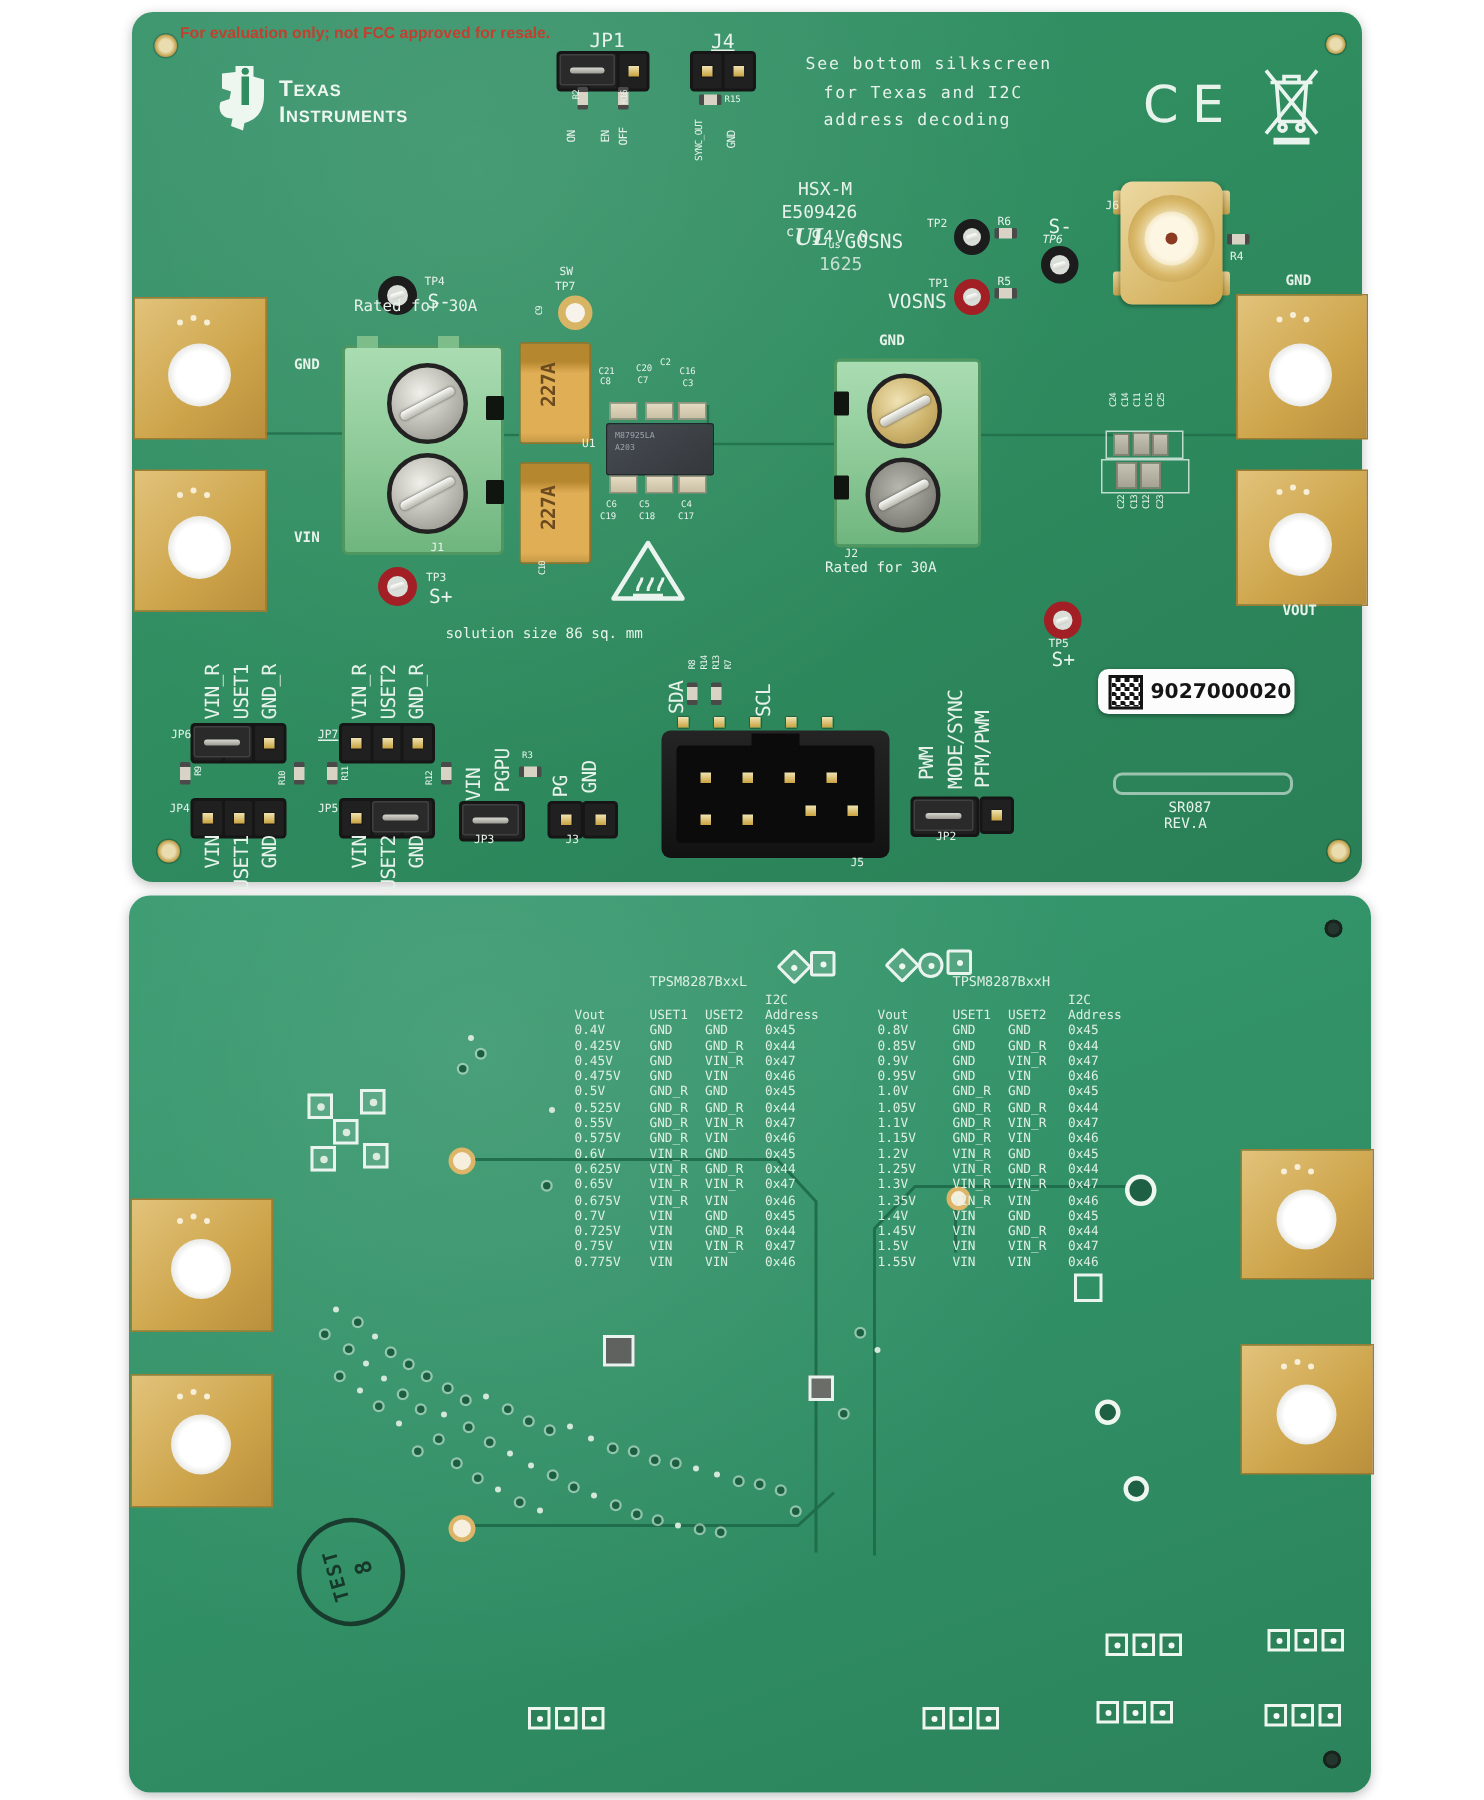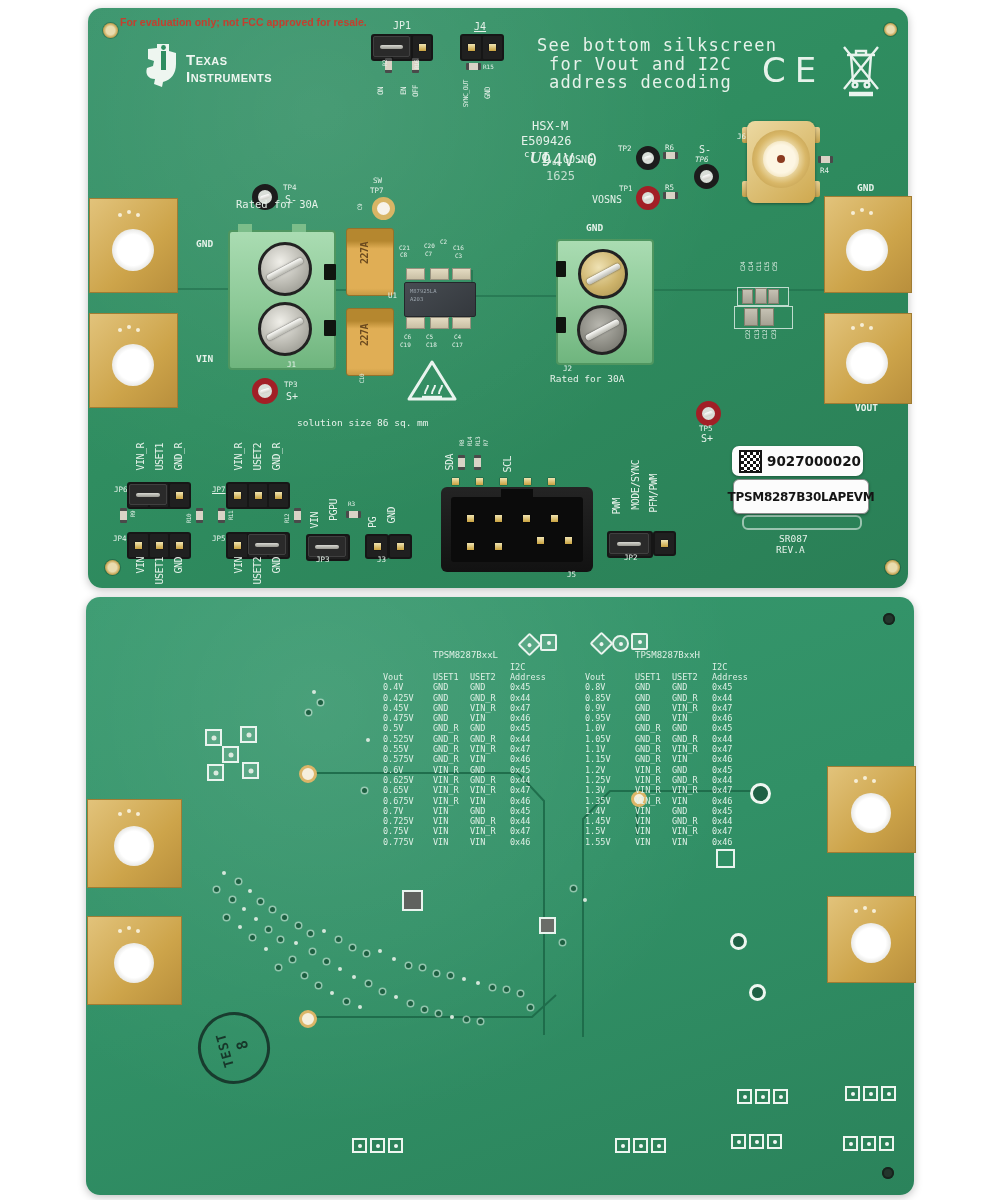--- a/index.html
+++ b/index.html
@@ -9,22 +9,22 @@
   .board{position:absolute;border-radius:14px;box-shadow:0 2px 8px rgba(0,0,0,.25);}
   #board-top{left:88px;top:8px;width:820px;height:580px;
     background:linear-gradient(150deg,#37936a 0%,#2f8d60 45%,#2a7f56 100%);}
   #board-bottom{left:86px;top:597px;width:828px;height:598px;
     background:linear-gradient(160deg,#37996e 0%,#319066 50%,#2b835b 100%);}
   .board::after{content:"";position:absolute;inset:0;border-radius:14px;
     background:radial-gradient(circle at 28% 18%,rgba(255,255,255,.10),transparent 55%);pointer-events:none;}
   
   .slk{position:absolute;color:#e6f2ea;font-family:"DejaVu Sans Mono",monospace;line-height:1;
        white-space:pre;z-index:6;}
-  .s5{font-size:6px}.s6{font-size:6.5px}.s7{font-size:7.5px}.s8{font-size:10px}
-  .s9{font-size:9.5px}.s10{font-size:10.5px}.s12{font-size:12px}.s13{font-size:17px;letter-spacing:1.2px}
+  .s5{font-size:6px}.s6{font-size:6.5px}.s7{font-size:7.5px}.s8{font-size:13px}
+  .s9{font-size:9.5px}.s10{font-size:10.5px}.s12{font-size:12px}.s13{font-size:11px;letter-spacing:1.2px}
   .v{writing-mode:vertical-rl;transform:rotate(180deg);letter-spacing:-.5px;}
   .b{font-weight:bold}
   .red{color:#c2402f;font-family:"Liberation Sans",sans-serif;font-weight:bold;}
   .ti{font-family:"Liberation Sans",sans-serif;font-variant:small-caps;font-size:15px;
       font-weight:bold;letter-spacing:.5px;color:#eef6f0;}
   .capm{color:#6b4a1f;font-weight:bold}
   .fade{opacity:.8}
   .ce{font-family:"DejaVu Sans",sans-serif;font-size:34px;letter-spacing:9px;color:#e6f2ea;z-index:6;}
   
   .gp{position:absolute;background:linear-gradient(135deg,#e2c37b,#cda44a 60%,#b98f3c);
@@ -378,23 +378,20 @@
   </div>
   <div class="jmp" style="left:653px;top:531px;width:19px;height:21px">
       <div class="jc">
         <span class="pin"></span>
       </div>
     </div>
 
   <div class="sticker" style="left:732px;top:446px;width:131px;height:30px">
     <div class="dm"></div>
     <span class="txt" style="font-size:13.5px">9027000020</span>
-  </div>
-  <div class="sticker" style="left:733px;top:479px;width:134px;height:33px;border:1px solid #8a8a8a;border-radius:6px;justify-content:center">
-    <span class="txt" style="font-size:12px;letter-spacing:-.3px">TPSM8287B30LAPEVM</span>
   </div>
   <div class="abs" style="left:742px;top:515px;width:116px;height:11px;border:2px solid rgba(255,255,255,.75);border-radius:6px;opacity:.7;z-index:5"></div>
 
   <div id="board-bottom" class="board"></div>
 
   <div class="dkhole" style="left:883px;top:613px;width:12px;height:12px"></div>
   <div class="dkhole" style="left:882px;top:1167px;width:12px;height:12px"></div>
 
   <div class="fid d" style="left:521px;top:636px"></div>
   <div class="fid s" style="left:540px;top:634px"></div>
@@ -493,21 +490,21 @@
     <span class="slk s5 v" style="left: 382px; top: 60px;">R2</span>
     <span class="slk s5 v" style="left: 414px; top: 60px;">R16</span>
     <span class="slk s7 v" style="left: 377px; top: 87px;">ON</span>
     <span class="slk s7 v" style="left: 400px; top: 87px;">EN</span>
     <span class="slk s7 v" style="left: 412px; top: 85px;">OFF</span>
     <span class="slk s8" style="left: 474px; top: 22px; text-decoration: underline;">J4</span>
     <span class="slk s5" style="left: 483px; top: 64px;">R15</span>
     <span class="slk s6 v" style="left: 463px; top: 80px;">SYNC_OUT</span>
     <span class="slk s7 v" style="left: 484px; top: 87px;">GND</span>
     <span class="slk s13" style="left: 537px; top: 37px;">See bottom silkscreen</span>
-    <span class="slk s13" style="left: 549px; top: 56px;">for Vout and I2C</span>
+    <span class="slk s13" style="left: 549px; top: 56px;">for Texas and I2C</span>
     <span class="slk s13" style="left: 549px; top: 74px;">address decoding</span>
     <span class="slk s12" style="left: 532px; top: 120px;">HSX-M</span>
     <span class="slk s12" style="left: 521px; top: 135px;">E509426</span>
     <span class="slk s13" style="left: 541px; top: 152px;">94V-0</span>
     <span class="slk s12 fade" style="left: 546px; top: 170px;">1625</span>
     <span class="slk s7" style="left: 618px; top: 145px;">TP2</span>
     <span class="slk s8" style="left: 563px; top: 155px;">GOSNS</span>
     <span class="slk s7" style="left: 665px; top: 144px;">R6</span>
     <span class="slk s8" style="left: 699px; top: 145px;">S-</span>
     <span class="slk s7" style="left: 695px; top: 156px; font-style: italic;">TP6</span>

